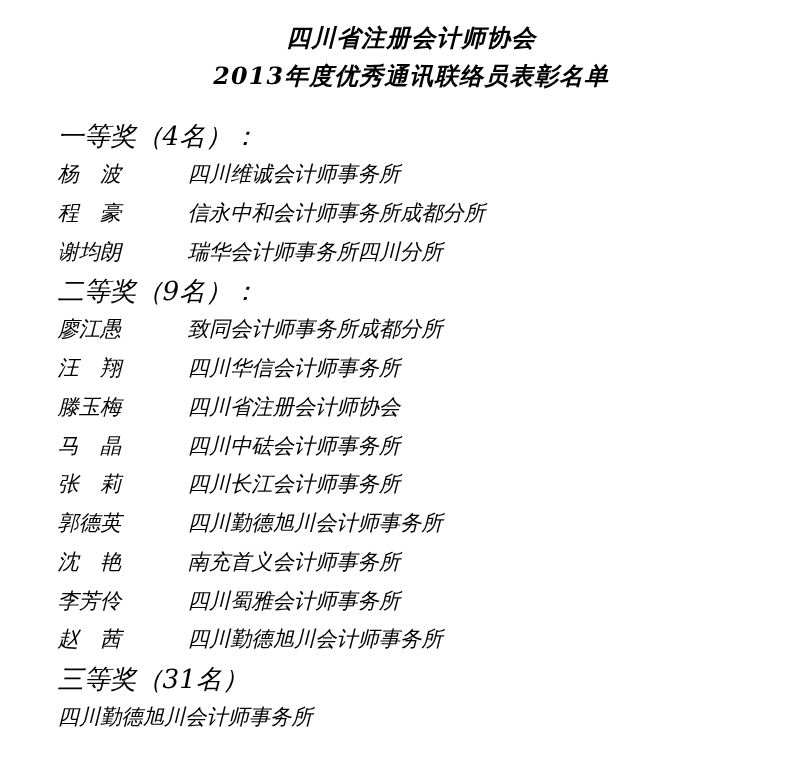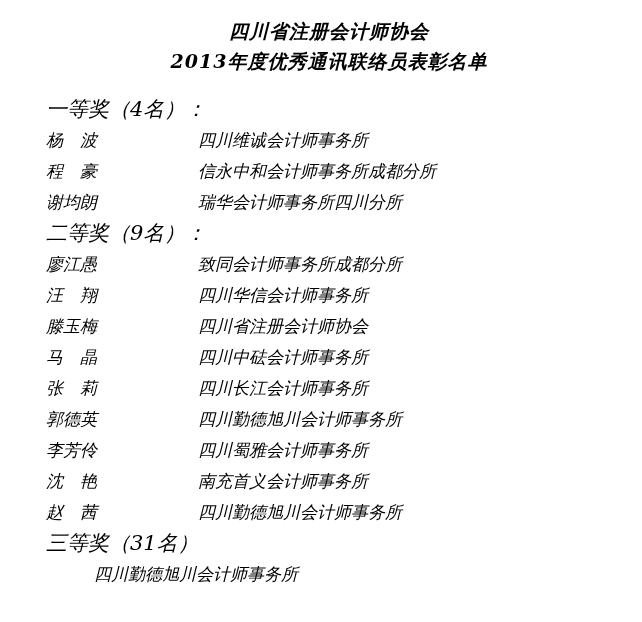--- a/index.html
+++ b/index.html
@@ -50,21 +50,20 @@
     padding-left: 2px;
   }
   .entry .name {
     display: inline-block;
     width: 104px;
     flex: 0 0 104px;
     letter-spacing: 0;
   }
   .entry .firm {
     display: inline-block;
-    margin-left: 48px;
   }
 </style>
 </head>
 <body>
 
 <div class="page">
 
   <div class="title-block">
     <div class="title-line">四川省注册会计师协会</div>
     <div class="title-line">2013年度优秀通讯联络员表彰名单</div>
@@ -105,26 +104,26 @@
     </div>
     <div class="entry">
       <span class="name">张　莉</span>
       <span class="firm">四川长江会计师事务所</span>
     </div>
     <div class="entry">
       <span class="name">郭德英</span>
       <span class="firm">四川勤德旭川会计师事务所</span>
     </div>
     <div class="entry">
+      <span class="name">沈　艳</span>
+      <span class="firm">南充首义会计师事务所</span>
+    </div>
+    <div class="entry">
       <span class="name">李芳伶</span>
       <span class="firm">四川蜀雅会计师事务所</span>
-    </div>
-    <div class="entry">
-      <span class="name">沈　艳</span>
-      <span class="firm">南充首义会计师事务所</span>
     </div>
     <div class="entry">
       <span class="name">赵　茜</span>
       <span class="firm">四川勤德旭川会计师事务所</span>
     </div>
 
     <div class="section-head">三等奖（31名）</div>
     <div class="entry">
       <span class="firm">四川勤德旭川会计师事务所</span>
     </div>

